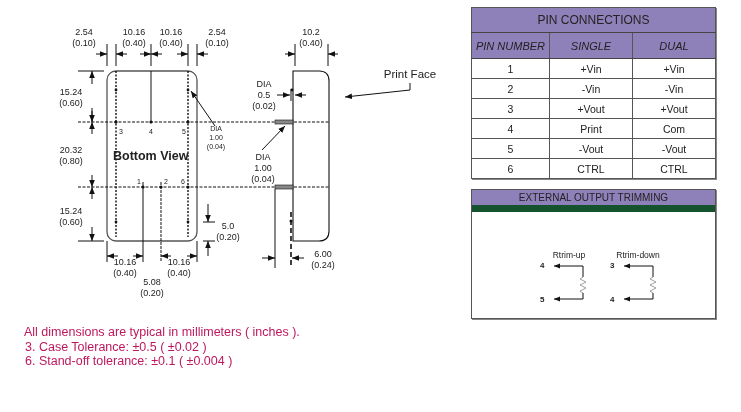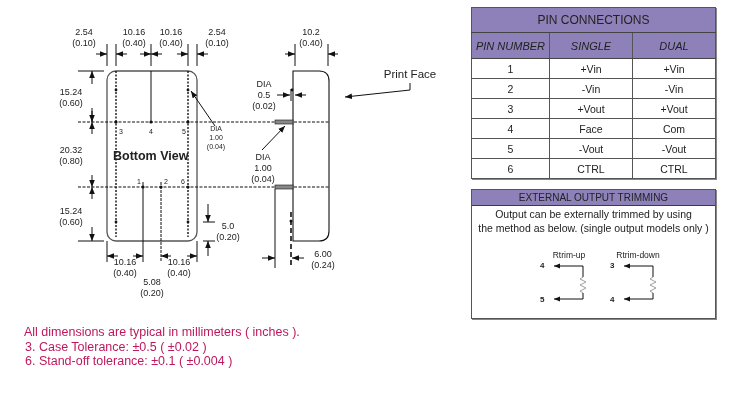--- a/index.html
+++ b/index.html
@@ -12,21 +12,21 @@
   .pinno { font-size:7px; fill:#222; }
 
   table.pins { position:absolute; left:471px; top:7px; width:245px; border-collapse:collapse; font-size:10.5px; }
   table.pins td, table.pins th { border:1px solid #555; text-align:center; padding:0; font-weight:normal; }
   table.pins .title { background:#8e80b8; color:#222; height:24px; font-size:12px; border-bottom:1.5px solid #444; }
   table.pins .head th { background:#8e80b8; color:#222; height:25px; font-size:11px; border-bottom:1.5px solid #444;font-style:italic; }
   table.pins tbody td { height:19px; background:#fff; color:#222; }
   table.pins { box-shadow:1px 1px 0 #888; }
 
   .trim { position:absolute; left:471px; top:189px; width:243px; height:128px; border:1px solid #555; box-shadow:1px 1px 0 #888; background:#fff; }
-  .trim .thead { background:#8e80b8; height:15px; border-bottom:1px solid #14532d; text-align:center; font-size:10px; line-height:15px; color:#222; }
+  .trim .thead { background:#8e80b8; height:15px; border-bottom:7px solid #14532d; text-align:center; font-size:10px; line-height:15px; color:#222; }
   .trim .desc { text-align:center; font-size:10.5px; line-height:14px; color:#222; margin-top:1px; }
 
   .notes { position:absolute; left:24px; top:325px; font-size:12.5px; line-height:14.5px; color:#be185d; }
   .notes .ni { padding-left:1px; }
 </style>
 </head>
 <body>
 
 <svg class="abs" style="left:0;top:0" width="470" height="320" viewBox="0 0 470 320">
   <defs>
@@ -214,42 +214,38 @@
         <td>-Vin</td>
         <td>-Vin</td>
       </tr>
     <tr>
         <td>3</td>
         <td>+Vout</td>
         <td>+Vout</td>
       </tr>
     <tr>
         <td>4</td>
-        <td>Face</td>
+        <td>Print</td>
         <td>Com</td>
       </tr>
     <tr>
         <td>5</td>
         <td>-Vout</td>
         <td>-Vout</td>
       </tr>
     <tr>
         <td>6</td>
         <td>CTRL</td>
         <td>CTRL</td>
       </tr>
   </tbody>
 </table>
 
 <div class="trim">
   <div class="thead">EXTERNAL OUTPUT TRIMMING</div>
-  <div class="desc">
-    <div>Output can be externally trimmed by using</div>
-    <div>the method as below. (single output models only )</div>
-  </div>
   <svg class="abs" style="left:0;top:50px" width="243" height="76" viewBox="0 0 243 76">
     <defs>
       <marker id="arr2" viewBox="0 0 10 10" refX="10" refY="5" markerWidth="6" markerHeight="6" orient="auto">
         <path d="M0,1 L10,5 L0,9 z" fill="#111"></path>
       </marker>
     </defs>
 
     <text x="97" y="18" text-anchor="middle" style="font-size:8.5px;fill:#222">Rtrim-up</text>
     <text x="68" y="28" style="font-size:8px;font-weight:bold;fill:#222">4</text>
     <text x="68" y="62" style="font-size:8px;font-weight:bold;fill:#222">5</text>

